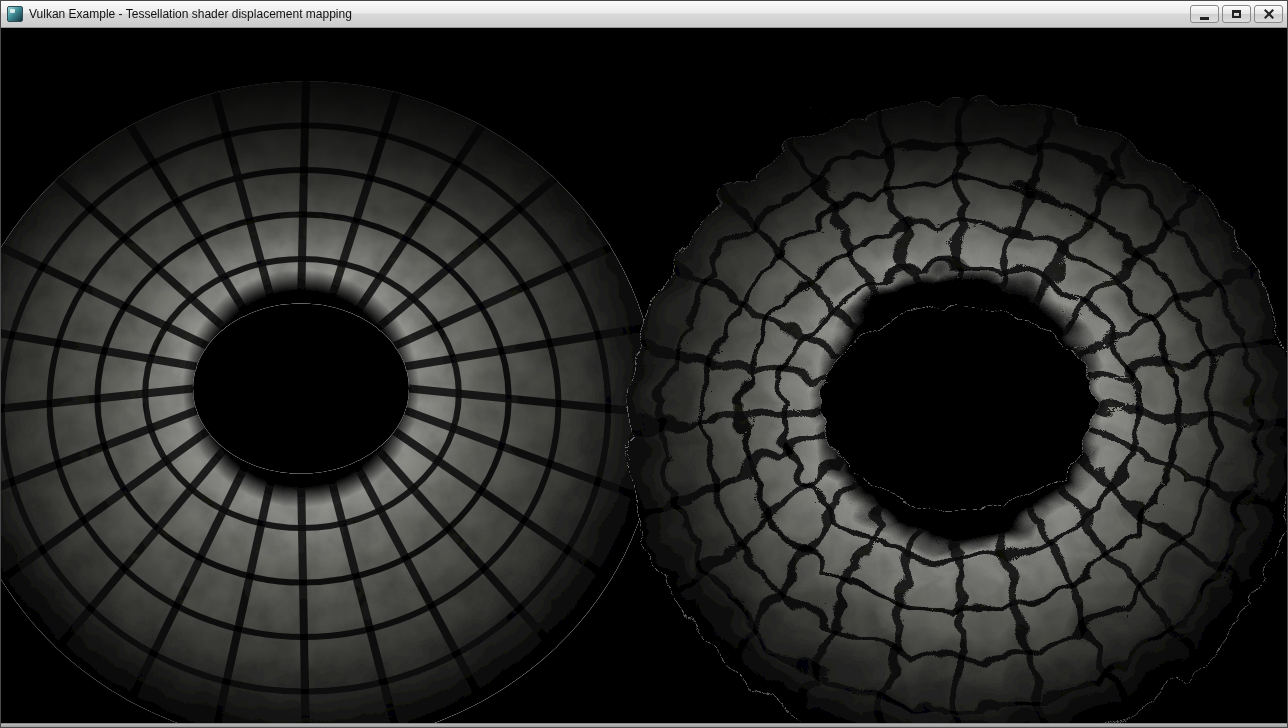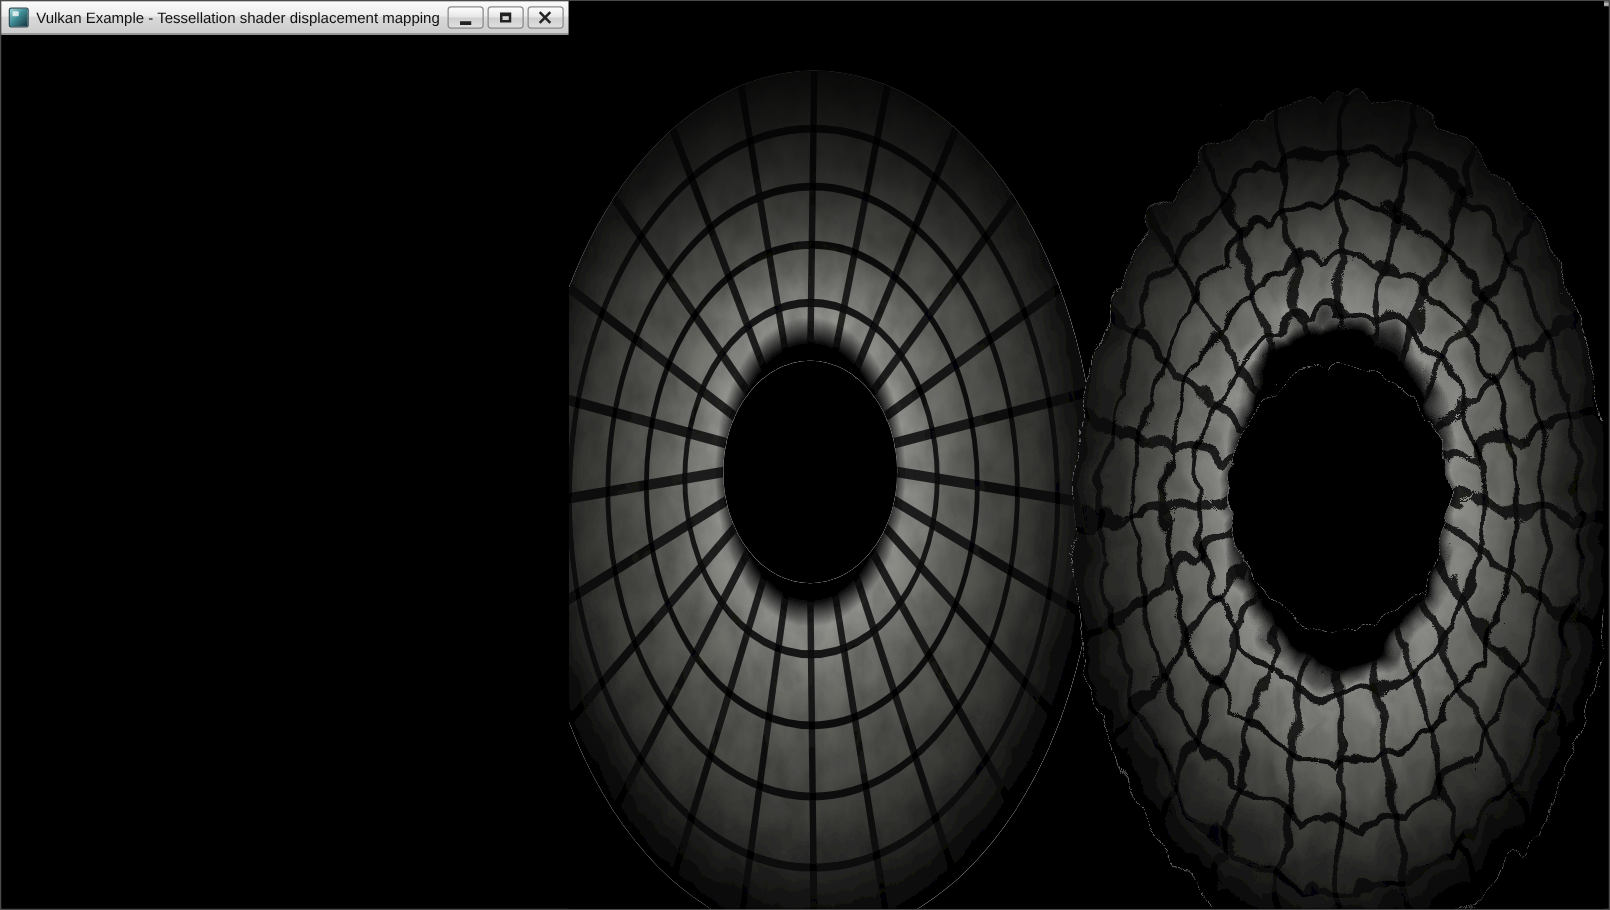--- a/index.html
+++ b/index.html
@@ -1,21 +1,21 @@
 <!DOCTYPE html>
 <html><head>
 <meta charset="utf-8">
 <style>
   html,body{margin:0;padding:0;background:#222;}
   *{box-sizing:border-box;}
   .window{
     width:1288px;height:728px;
     border:1px solid #4a4a4a;
     background:#000;
-    display:flex;flex-direction:row;
+    display:flex;flex-direction:column;
     font-family:"Liberation Sans",sans-serif;
     user-select:none;
   }
   .titlebar{
     height:27px;flex:0 0 27px;
     background:linear-gradient(#fbfbfb,#ececec 45%,#d9d9d9 50%,#cccccc);
     border-bottom:1px solid #979797;
     display:flex;align-items:center;
     padding:0 4px 0 6px;gap:6px;
   }

